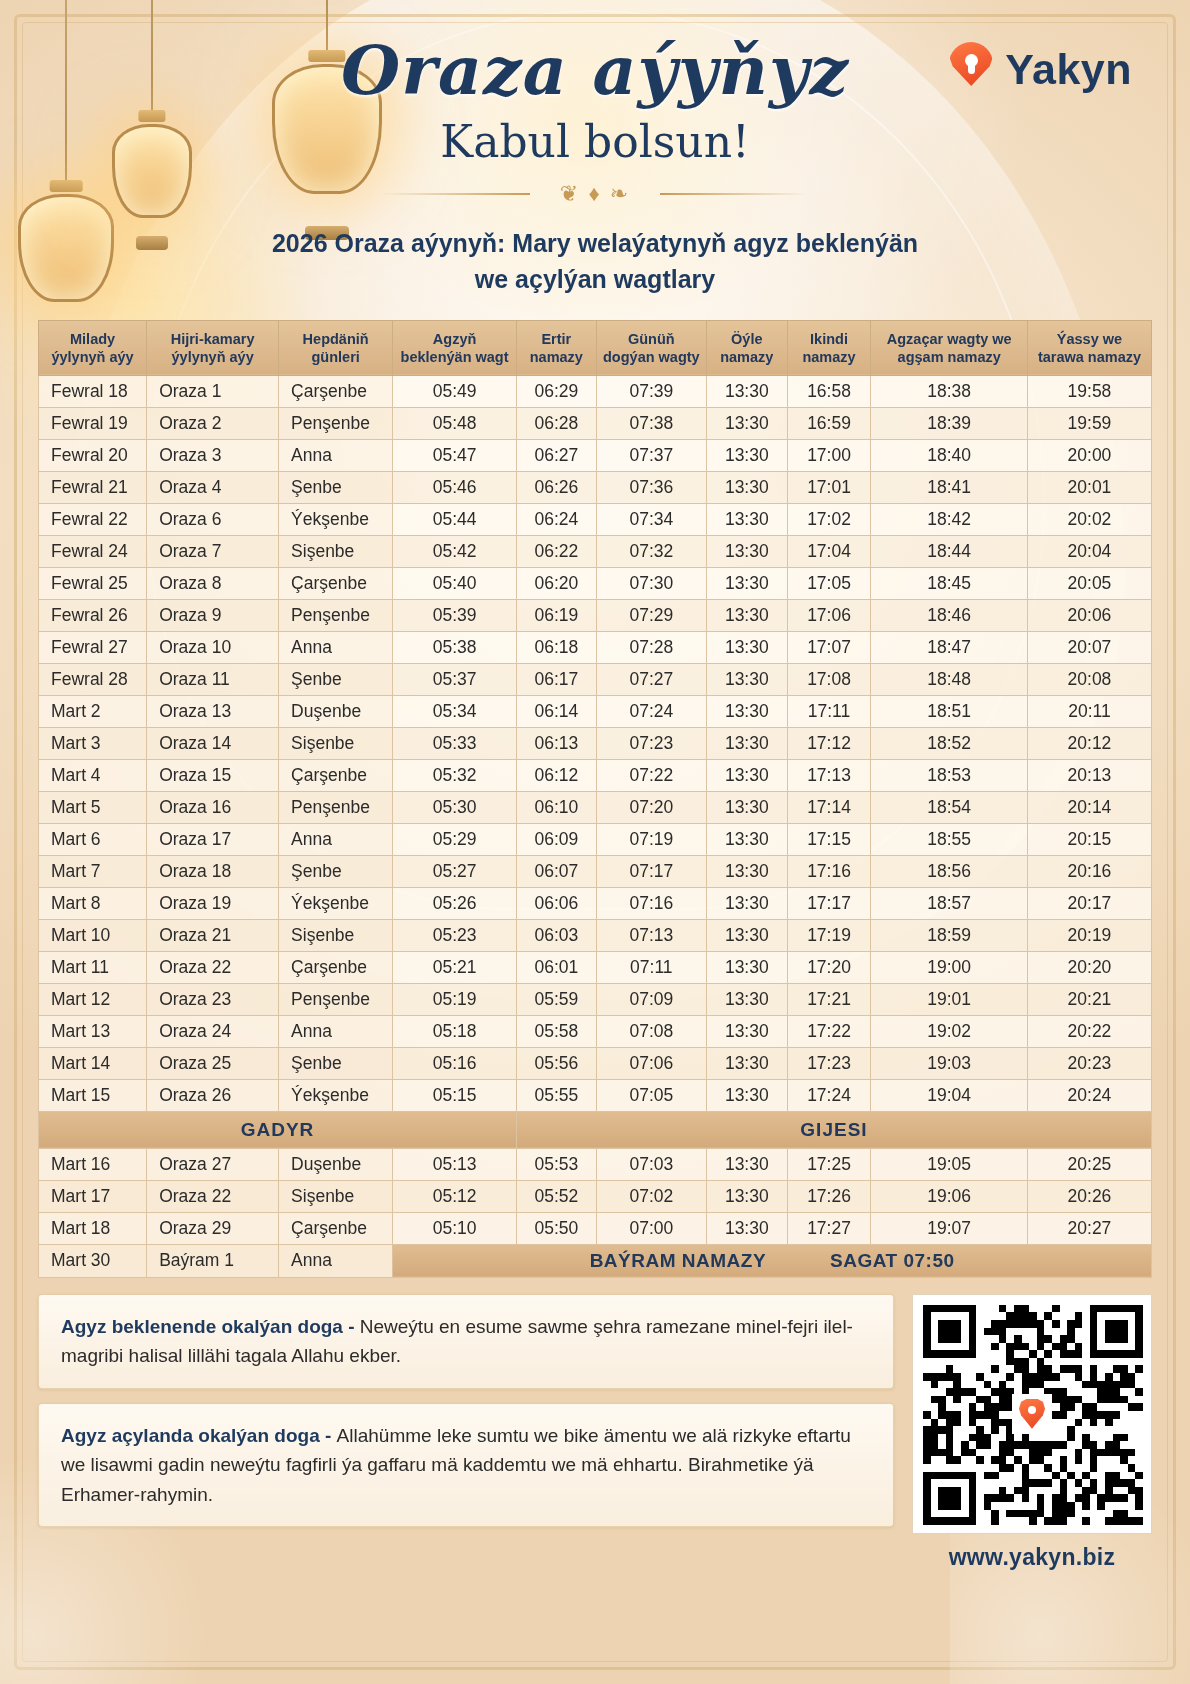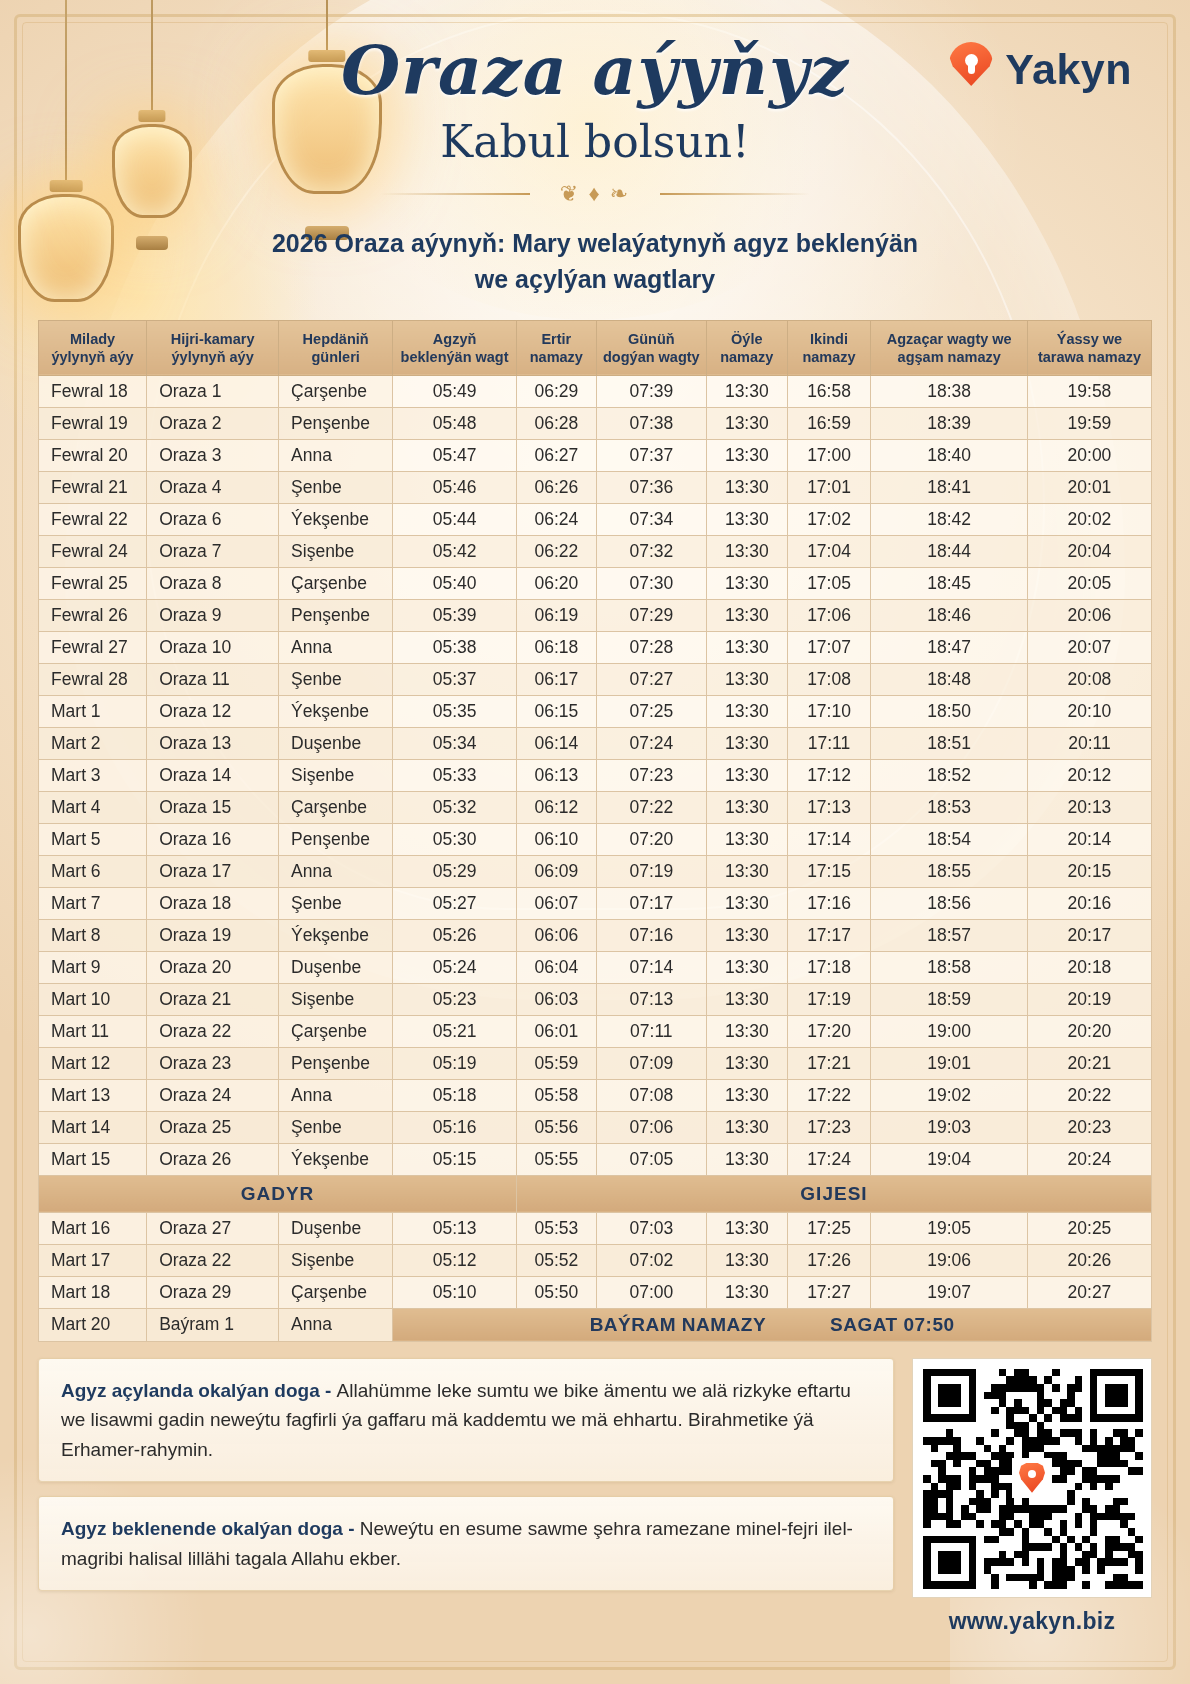--- a/index.html
+++ b/index.html
@@ -333,32 +333,20 @@
             <td class="lbl">Şenbe</td>
             <td>05:37</td>
             <td>06:17</td>
             <td>07:27</td>
             <td>13:30</td>
             <td>17:08</td>
             <td>18:48</td>
             <td>20:08</td>
           </tr>
           <tr>
-            <td class="lbl">Mart 1</td>
-            <td class="lbl">Oraza 12</td>
-            <td class="lbl">Ýekşenbe</td>
-            <td>05:35</td>
-            <td>06:15</td>
-            <td>07:25</td>
-            <td>13:30</td>
-            <td>17:10</td>
-            <td>18:50</td>
-            <td>20:10</td>
-          </tr>
-          <tr>
             <td class="lbl">Mart 2</td>
             <td class="lbl">Oraza 13</td>
             <td class="lbl">Duşenbe</td>
             <td>05:34</td>
             <td>06:14</td>
             <td>07:24</td>
             <td>13:30</td>
             <td>17:11</td>
             <td>18:51</td>
             <td>20:11</td>
@@ -429,32 +417,20 @@
             <td class="lbl">Ýekşenbe</td>
             <td>05:26</td>
             <td>06:06</td>
             <td>07:16</td>
             <td>13:30</td>
             <td>17:17</td>
             <td>18:57</td>
             <td>20:17</td>
           </tr>
           <tr>
-            <td class="lbl">Mart 9</td>
-            <td class="lbl">Oraza 20</td>
-            <td class="lbl">Duşenbe</td>
-            <td>05:24</td>
-            <td>06:04</td>
-            <td>07:14</td>
-            <td>13:30</td>
-            <td>17:18</td>
-            <td>18:58</td>
-            <td>20:18</td>
-          </tr>
-          <tr>
             <td class="lbl">Mart 10</td>
             <td class="lbl">Oraza 21</td>
             <td class="lbl">Sişenbe</td>
             <td>05:23</td>
             <td>06:03</td>
             <td>07:13</td>
             <td>13:30</td>
             <td>17:19</td>
             <td>18:59</td>
             <td>20:19</td>
@@ -553,41 +529,41 @@
             <td class="lbl">Çarşenbe</td>
             <td>05:10</td>
             <td>05:50</td>
             <td>07:00</td>
             <td>13:30</td>
             <td>17:27</td>
             <td>19:07</td>
             <td>20:27</td>
           </tr>
           <tr class="bayram">
-            <td class="lbl">Mart 20</td>
+            <td class="lbl">Mart 30</td>
             <td class="lbl">Baýram 1</td>
             <td class="lbl">Anna</td>
             <td colspan="7" class="bay">
               <div class="bay-inner">
                 <span>BAÝRAM NAMAZY</span>
                 <span>SAGAT 07:50</span>
               </div>
             </td>
           </tr>
         </tbody>
     </table>
   </div>
 
   <div class="bottom">
     <div class="duas">
       <div class="dua">
-        <b>Agyz açylanda okalýan doga - </b><span>Allahümme leke sumtu we bike ämentu we alä rizkyke eftartu we lisawmi gadin neweýtu fagfirli ýa gaffaru mä kaddemtu we mä ehhartu. Birahmetike ýä Erhamer-rahymin.</span>
+        <b>Agyz beklenende okalýan doga - </b><span>Neweýtu en esume sawme şehra ramezane minel-fejri ilel-magribi halisal lillähi tagala Allahu ekber.</span>
       </div>
       <div class="dua">
-        <b>Agyz beklenende okalýan doga - </b><span>Neweýtu en esume sawme şehra ramezane minel-fejri ilel-magribi halisal lillähi tagala Allahu ekber.</span>
+        <b>Agyz açylanda okalýan doga - </b><span>Allahümme leke sumtu we bike ämentu we alä rizkyke eftartu we lisawmi gadin neweýtu fagfirli ýa gaffaru mä kaddemtu we mä ehhartu. Birahmetike ýä Erhamer-rahymin.</span>
       </div>
     </div>
     <div class="qr-box">
       <div class="qr">
         <div class="qr-grid" id="qr-grid">
             <div style="position: absolute; background: rgb(0, 0, 0); width: 7.58621px; height: 7.58621px; left: 75.8621px; top: 0px;"></div>
             <div style="position: absolute; background: rgb(0, 0, 0); width: 7.58621px; height: 7.58621px; left: 91.0345px; top: 0px;"></div>
             <div style="position: absolute; background: rgb(0, 0, 0); width: 7.58621px; height: 7.58621px; left: 98.6207px; top: 0px;"></div>
             <div style="position: absolute; background: rgb(0, 0, 0); width: 7.58621px; height: 7.58621px; left: 128.966px; top: 0px;"></div>
             <div style="position: absolute; background: rgb(0, 0, 0); width: 7.58621px; height: 7.58621px; left: 83.4483px; top: 7.58621px;"></div>

